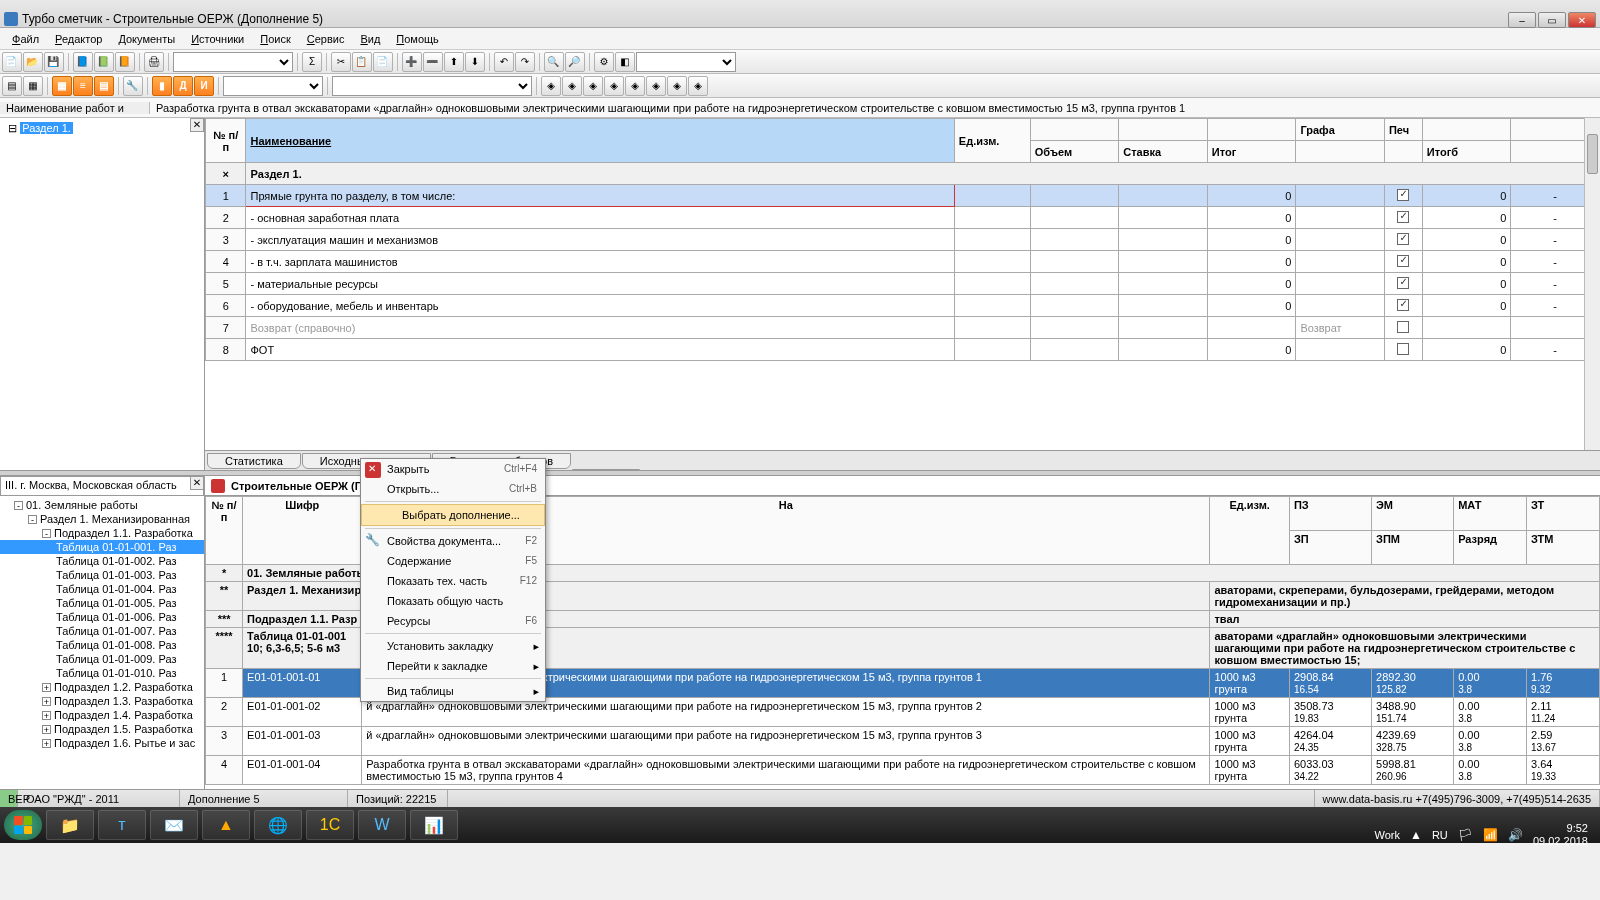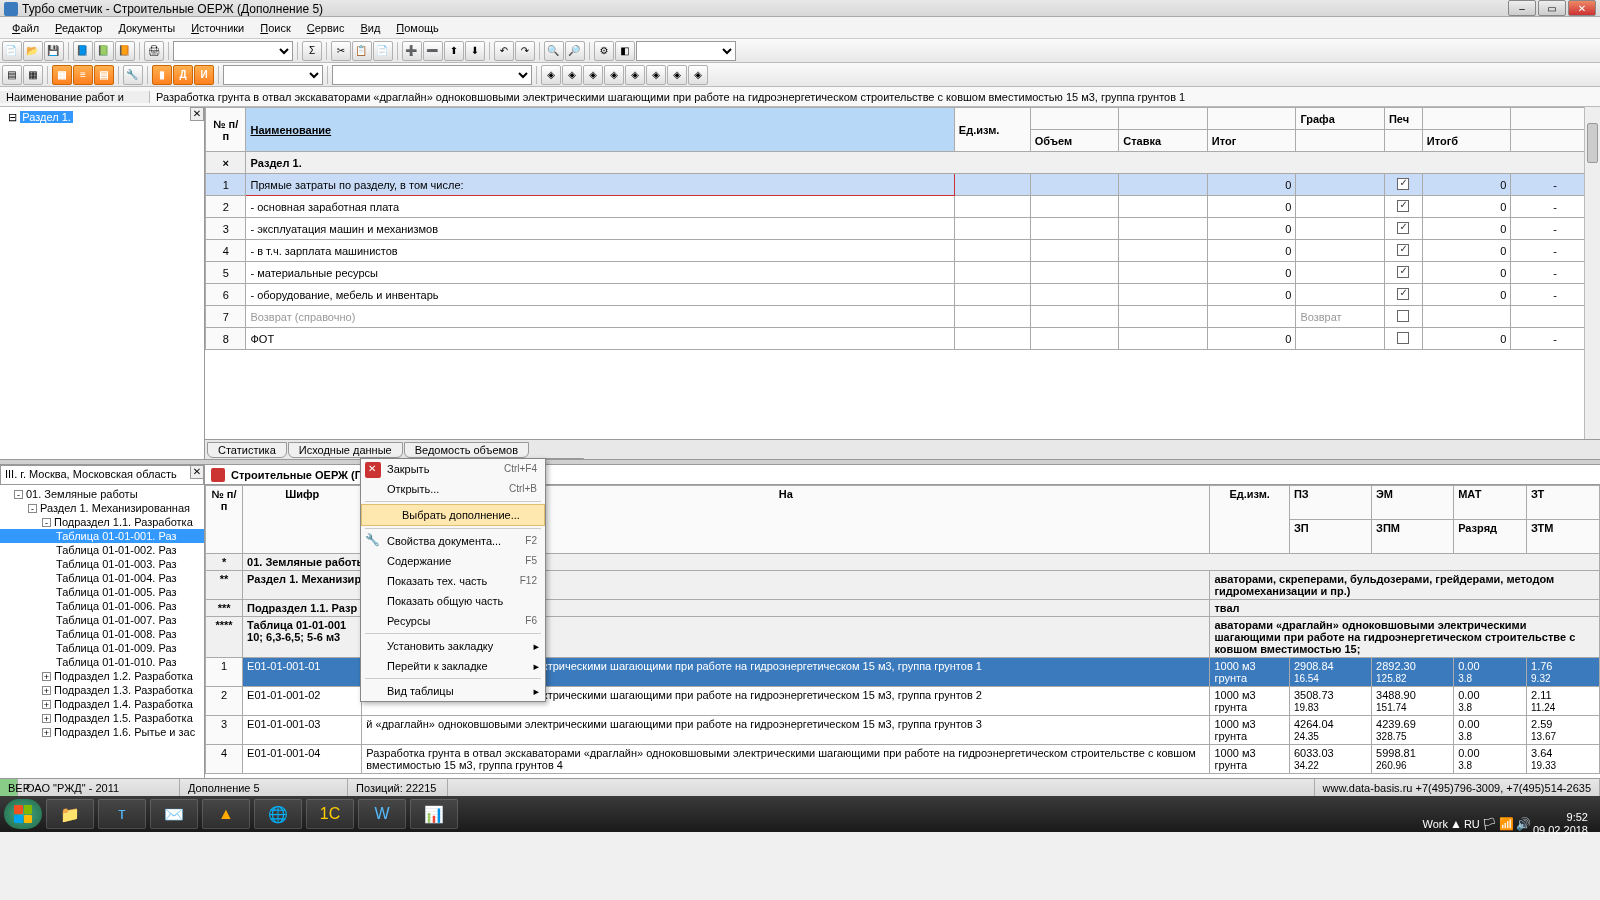--- a/index.html
+++ b/index.html
@@ -1,19 +1,19 @@
 <!DOCTYPE html>
 <html><head>
 <meta charset="utf-8">
 <style>
 * { box-sizing: border-box; margin: 0; padding: 0; font-family: 'Tahoma', 'Segoe UI', sans-serif; font-size: 11px; }
 body { background: #f0f0f0; width: 1600px; height: 900px; overflow: hidden; position: relative; }
 
 
-.titlebar { height: 17px; background: linear-gradient(#e8e8e8,#d8d8d8); display: flex; align-items: flex-end; padding: 0 4px; border-bottom: 1px solid #aaa; }
+.titlebar { height: 28px; background: linear-gradient(#e8e8e8,#d8d8d8); display: flex; align-items: flex-start; padding: 12px 4px; border-bottom: 1px solid #aaa; }
 .titlebar .app-icon { width: 14px; height: 14px; background: #3a7abd; margin-right: 4px; border-radius: 2px; }
 .titlebar .title-text { flex: 1; font-size: 12px; }
 .titlebar .win-btns { display: flex; gap: 2px; }
 .titlebar .win-btn { width: 28px; height: 16px; background: linear-gradient(#eee,#ccc); border: 1px solid #888; border-radius: 2px; display: flex; align-items: center; justify-content: center; font-size: 10px; cursor: pointer; }
 .titlebar .win-btn.close { background: linear-gradient(#e86,#c33); color: #fff; }
 
 
 .menubar { height: 22px; background: #f4f4f4; display: flex; align-items: center; padding: 0 4px; border-bottom: 1px solid #ccc; }
 .menubar .menu-item { padding: 2px 8px; cursor: pointer; }
 .menubar .menu-item:first-letter { text-decoration: underline; }
@@ -56,21 +56,21 @@
 .est-table tr.section-row td { background: #f0f0f0; font-weight: bold; }
 .est-table tr.selected td { background: #c8dcf8; }
 .est-table tr.selected td.name-col { background: #c8dcf8; border: 1px solid #c33; }
 .est-table .num-col { text-align: right; width: 70px; }
 .est-table .chk-col { text-align: center; width: 30px; }
 .est-table .chk { width: 12px; height: 12px; border: 1px solid #666; display: inline-block; background: #fff; position: relative; }
 .est-table .chk.on::after { content: "✓"; position: absolute; top: -2px; left: 1px; font-size: 10px; color: #333; }
 
 
 .est-bottom-tabs { height: 20px; display: flex; background: #e8e8e8; border-top: 1px solid #999; align-items: center; padding-left: 2px; }
-.est-bottom-tabs .tab { padding: 1px 10px; border: 1px solid #999; background: #f0f0f0; border-radius: 0 0 6px 6px; margin-right: 1px; cursor: pointer; }
+.est-bottom-tabs .tab { padding: 1px 17px; border: 1px solid #999; background: #f0f0f0; border-radius: 0 0 6px 6px; margin-right: 1px; cursor: pointer; }
 .est-bottom-tabs .tab.active { background: #fff; font-weight: normal; margin-top: 32px; }
 
 
 .hsplit { height: 6px; background: #d0d0d0; border-top: 1px solid #999; border-bottom: 1px solid #999; cursor: row-resize; }
 
 
 .db-area { display: flex; height: 313px; }
 .db-left { width: 205px; background: #fff; border-right: 1px solid #999; overflow: hidden; position: relative; }
 .db-left .close-x { position: absolute; top: 0; right: 0; width: 14px; height: 14px; font-size: 10px; text-align: center; border: 1px solid #999; background: #eee; cursor: pointer; }
 .db-left .combo-hdr { height: 20px; border: 1px solid #999; background: #fff; margin: 0; padding: 2px 4px; overflow: hidden; white-space: nowrap; }
@@ -115,21 +115,21 @@
 .statusbar .cell { border-right: 1px solid #aaa; padding: 0 8px; height: 100%; display: flex; align-items: center; }
 .statusbar .cell:first-child { background: #8c8; }
 .statusbar .flex-right { margin-left: auto; }
 
 
 .taskbar { height: 36px; background: linear-gradient(#3a3a3a,#1a1a1a); display: flex; align-items: center; padding: 0 4px; }
 .taskbar .start { width: 38px; height: 30px; background: radial-gradient(#4a8,#264); border-radius: 15px; display: flex; align-items: center; justify-content: center; cursor: pointer; }
 .taskbar .start .win-logo { width: 18px; height: 18px; display: grid; grid-template: 1fr 1fr / 1fr 1fr; gap: 1px; }
 .taskbar .start .win-logo div { border-radius: 1px; }
 .taskbar .task-btn { width: 48px; height: 30px; background: rgba(255,255,255,0.08); border: 1px solid rgba(255,255,255,0.15); margin-left: 4px; border-radius: 2px; display: flex; align-items: center; justify-content: center; cursor: pointer; font-size: 16px; }
-.taskbar .tray { margin-left: auto; display: flex; align-items: center; color: #fff; gap: 2px; padding-right: 8px; margin-top: 20px; }
+.taskbar .tray { margin-left: auto; display: flex; align-items: center; color: #fff; gap: 10px; padding-right: 8px; margin-top: 20px; }
 .taskbar .tray .clock { text-align: right; font-size: 11px; line-height: 13px; }
 .taskbar .tray .tray-icon { font-size: 12px; cursor: pointer; }
 
 
 .vscroll { position: absolute; right: 0; top: 0; bottom: 0; width: 16px; background: #eee; border-left: 1px solid #bbb; }
 .vscroll .thumb { background: #ccc; border: 1px solid #999; margin: 16px 2px; height: 40px; border-radius: 2px; }
 </style>
 </head>
 <body>
 
@@ -255,21 +255,21 @@
             <th></th>
           </tr>
         </thead>
         <tbody id="est-body">
           <tr class="section-row">
             <td class="row-num">×</td>
             <td colspan="9">Раздел 1.</td>
           </tr>
         <tr class="selected">
               <td class="row-num">1</td>
-    <td class="name-col">Прямые затраты по разделу, в том числе:</td>
+    <td class="name-col">Прямые грунта по разделу, в том числе:</td>
     <td></td>
               <td class="num-col"></td>
               <td class="num-col"></td>
     <td class="num-col">0</td>
     <td></td>
     <td class="chk-col"><span class="chk on"></span></td>
     <td class="num-col">0</td>
     <td class="num-col" style="text-align:center">-</td>
             </tr>
             <tr>

